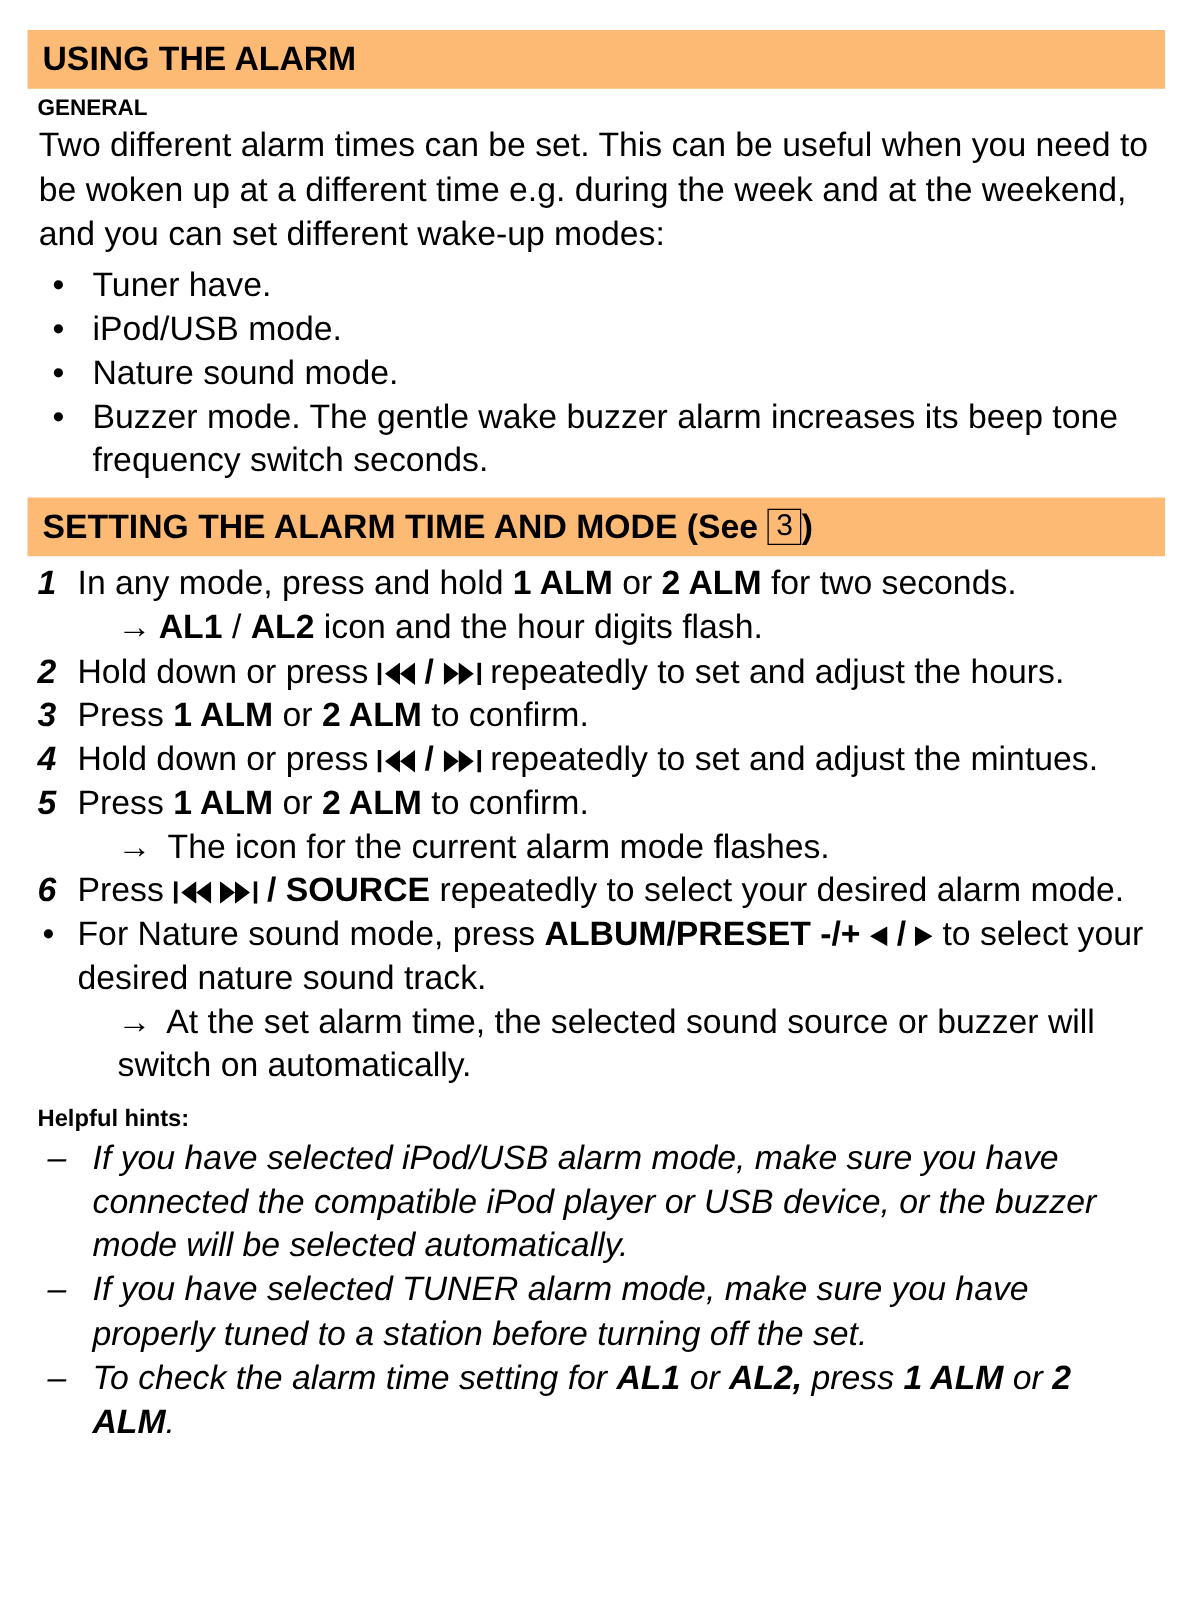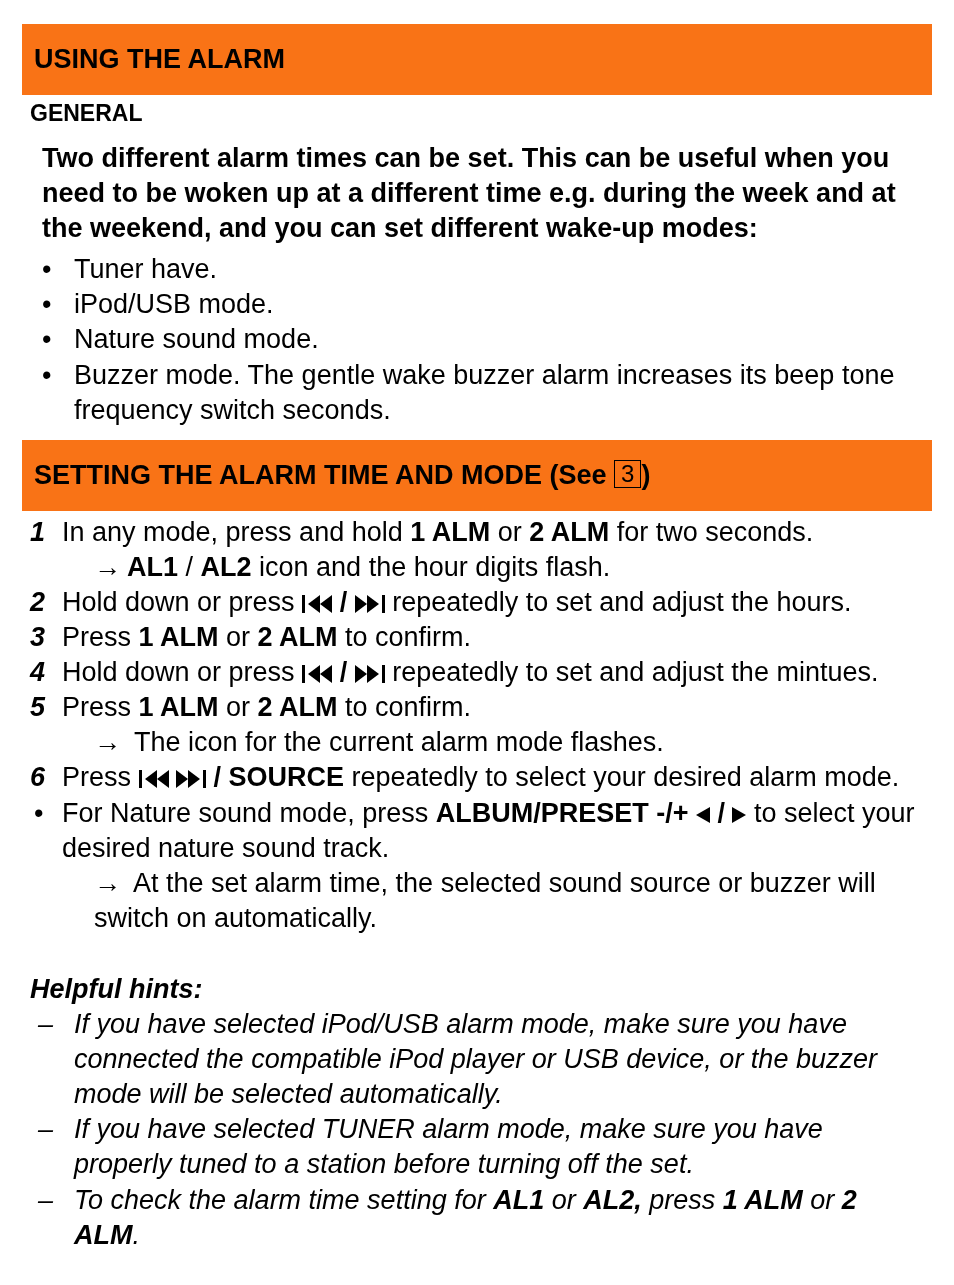--- a/index.html
+++ b/index.html
@@ -7,32 +7,32 @@
   body {
     font-family: Arial, Helvetica, sans-serif;
     font-size: 27px;
     line-height: 1.3;
     color: #000;
     width: 954px;
     padding: 24px 30px;
     background: #fff;
   }
   .banner {
-    background: #f97316;
-    padding: 18px 12px;
+    background: #fdba74;
+    padding: 6px 12px;
     margin: 0 -8px 4px -8px;
     font-weight: 700;
     font-size: 27px;
   }
   .subhead {
     font-weight: 700;
-    font-size: 23px;
+    font-size: 18px;
     margin-top: 2px;
   }
-  p { margin: 12px; font-weight: bold; }
+  p { margin: 1px; }
   .para { margin-bottom: 6px; }
   .bullets, .numbers, .dashes {
     list-style: none;
     padding: 0;
     margin: 0 0 12px 0;
   }
   .bullets li, .dashes li {
     position: relative;
     padding-left: 44px;
     margin-bottom: 0;
@@ -73,23 +73,22 @@
     display: inline-block;
     border: 1.5px solid #000;
     padding: 0 6px;
     line-height: 1.1;
     font-weight: 400;
     font-size: 24px;
     vertical-align: 2px;
   }
   .hints-title {
     font-weight: 700;
-    font-style: italic;
-    margin-top: 36px;
-    font-size: 27px;
+    margin-top: 14px;
+    font-size: 19px;
   }
   .dashes li { font-style: italic; }
   .dashes li b, .dashes li strong { font-style: italic; }
   .b { font-weight: 700; }
   svg.trackicon { vertical-align: -2px; }
   svg.navicon { vertical-align: -1px; }
 </style>
 </head>
 <body>
 

